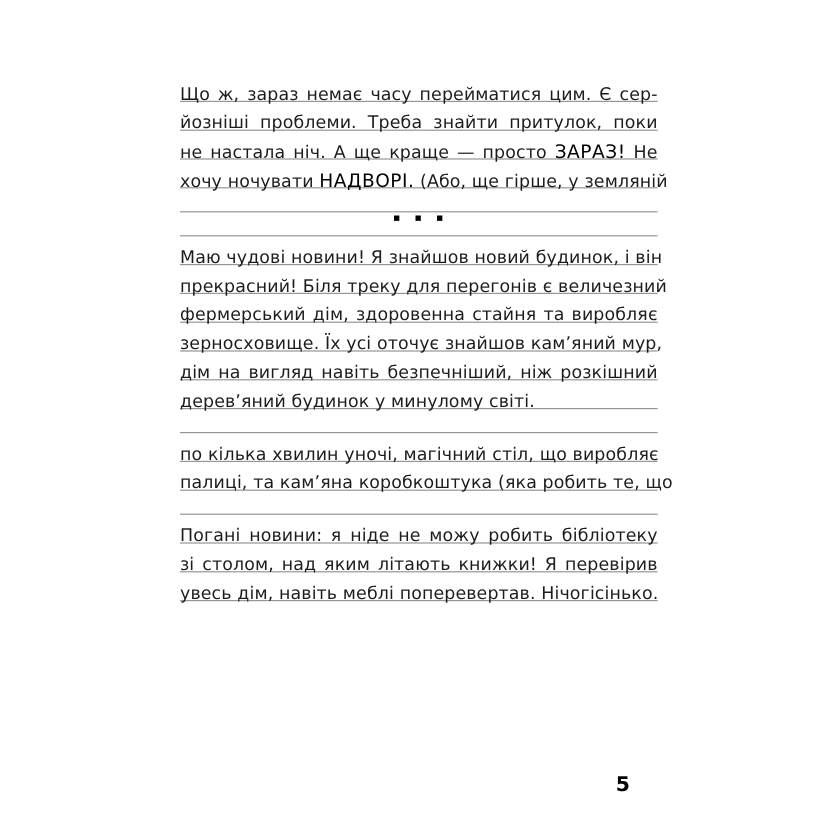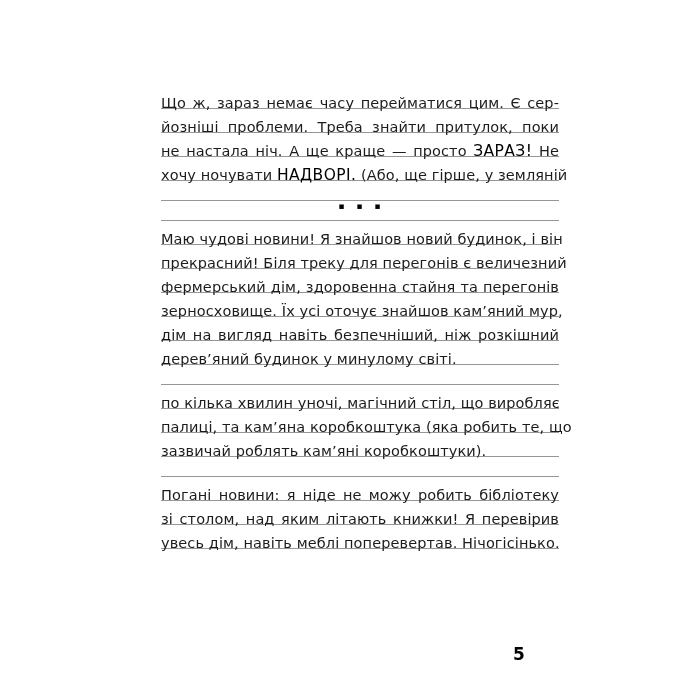--- a/index.html
+++ b/index.html
@@ -12,23 +12,22 @@
     width: 700px;
     height: 700px;
     background: var(--bg, #ffffff);
     overflow: hidden;
     font-family: "DejaVu Sans", sans-serif;
     color: var(--text, #1c1c1c);
   }
   .text-block {
     position: absolute;
     left: 150px;
-    top: 85px;
+    top: 61px;
     width: 398px;
-    margin-left: 11px;
   }
   .line {
     box-sizing: border-box;
     border-bottom: 1.5px solid var(--rule, #969696);
   }
   .text-line {
     height: 24px;
     line-height: 36px;
     font-size: 14.5px;
     letter-spacing: 0.1px;
@@ -80,27 +79,26 @@
 <div class="page">
   <div class="text-block">
       <div class="line text-line"><span class="seg">Що ж, зараз немає часу перейматися цим. Є сер-</span></div>
       <div class="line text-line"><span class="seg">йозніші проблеми. Треба знайти притулок, поки</span></div>
       <div class="line text-line"><span class="seg">не настала ніч. А ще краще — просто </span><span class="seg seg-b">ЗАРАЗ!</span><span class="seg"> Не</span></div>
       <div class="line text-line"><span class="seg">хочу ночувати </span><span class="seg seg-b">НАДВОРІ.</span><span class="seg"> (Або, ще гірше, у земляній</span></div>
       <div class="line rule-line"></div>
       <div class="line dots-line"><span>▪ ▪ ▪</span></div>
       <div class="line text-line"><span class="seg">Маю чудові новини! Я знайшов новий будинок, і він</span></div>
       <div class="line text-line"><span class="seg">прекрасний! Біля треку для перегонів є величезний</span></div>
-      <div class="line text-line"><span class="seg">фермерський дім, здоровенна стайня та перегонів</span></div>
+      <div class="line text-line"><span class="seg">фермерський дім, здоровенна стайня та виробляє</span></div>
       <div class="line text-line"><span class="seg">зерносховище. Їх усі оточує знайшов кам’яний мур,</span></div>
       <div class="line text-line"><span class="seg">дім на вигляд навіть безпечніший, ніж розкішний</span></div>
       <div class="line text-line line-last"><span class="seg">дерев’яний будинок у минулому світі.</span></div>
       <div class="line rule-line"></div>
       <div class="line text-line"><span class="seg">по кілька хвилин уночі, магічний стіл, що виробляє</span></div>
       <div class="line text-line"><span class="seg">палиці, та кам’яна коробкоштука (яка робить те, що</span></div>
-      <div class="line text-line line-last"><span class="seg">зазвичай роблять кам’яні коробкоштуки).</span></div>
       <div class="line rule-line"></div>
       <div class="line text-line"><span class="seg">Погані новини: я ніде не можу робить бібліотеку</span></div>
       <div class="line text-line"><span class="seg">зі столом, над яким літають книжки! Я перевірив</span></div>
       <div class="line text-line"><span class="seg">увесь дім, навіть меблі поперевертав. Нічогісінько.</span></div>
     </div>
   <div class="page-number">5</div>
 </div>
 
 </body></html>

